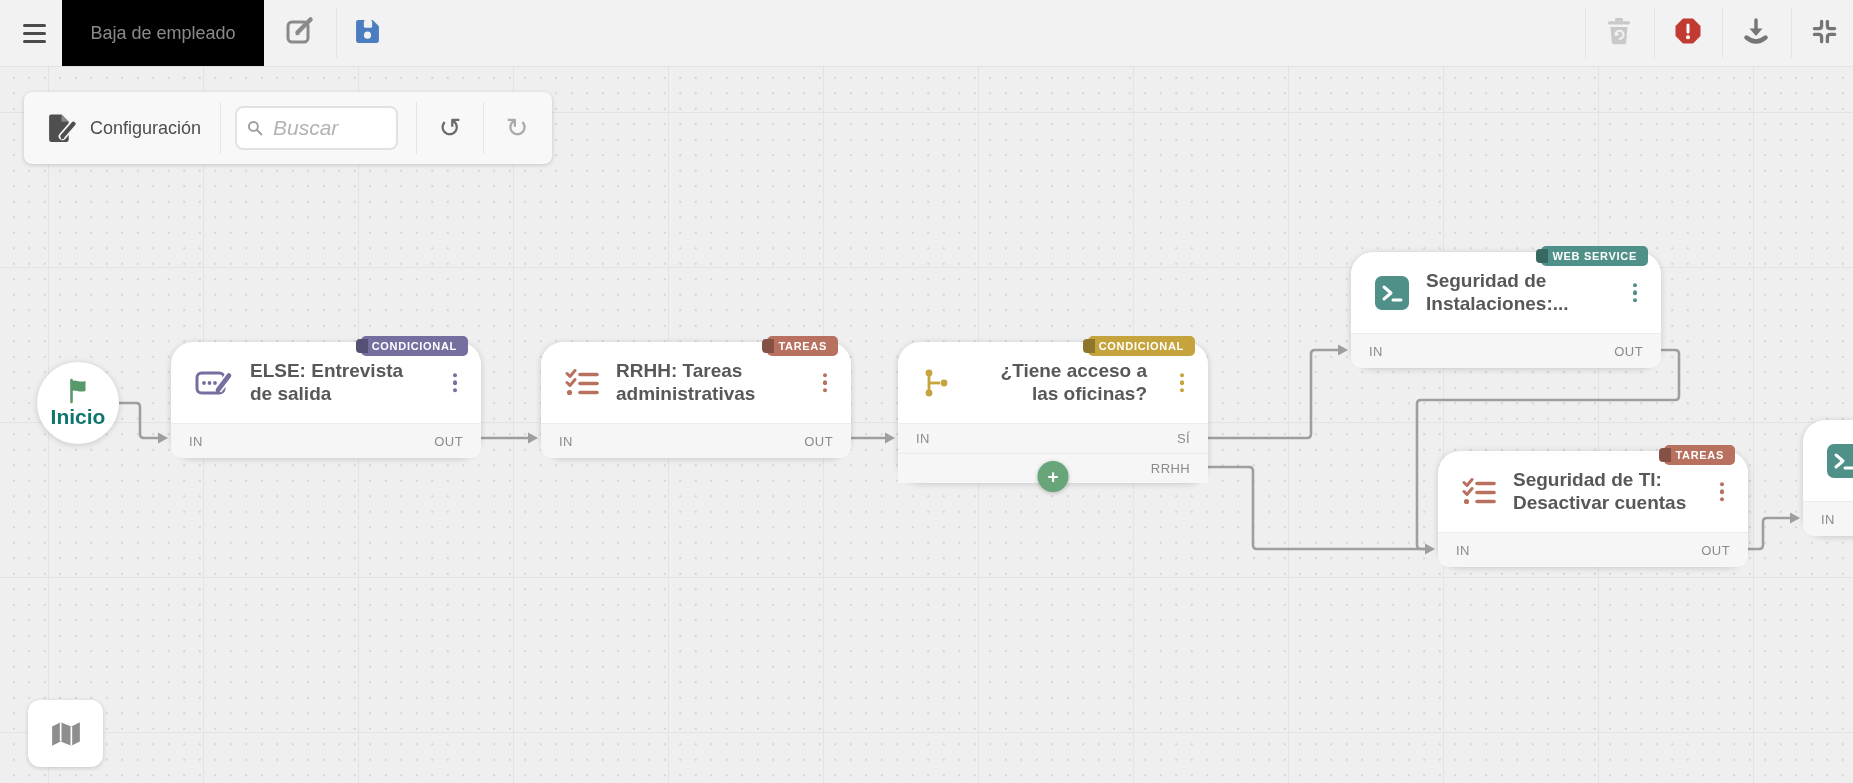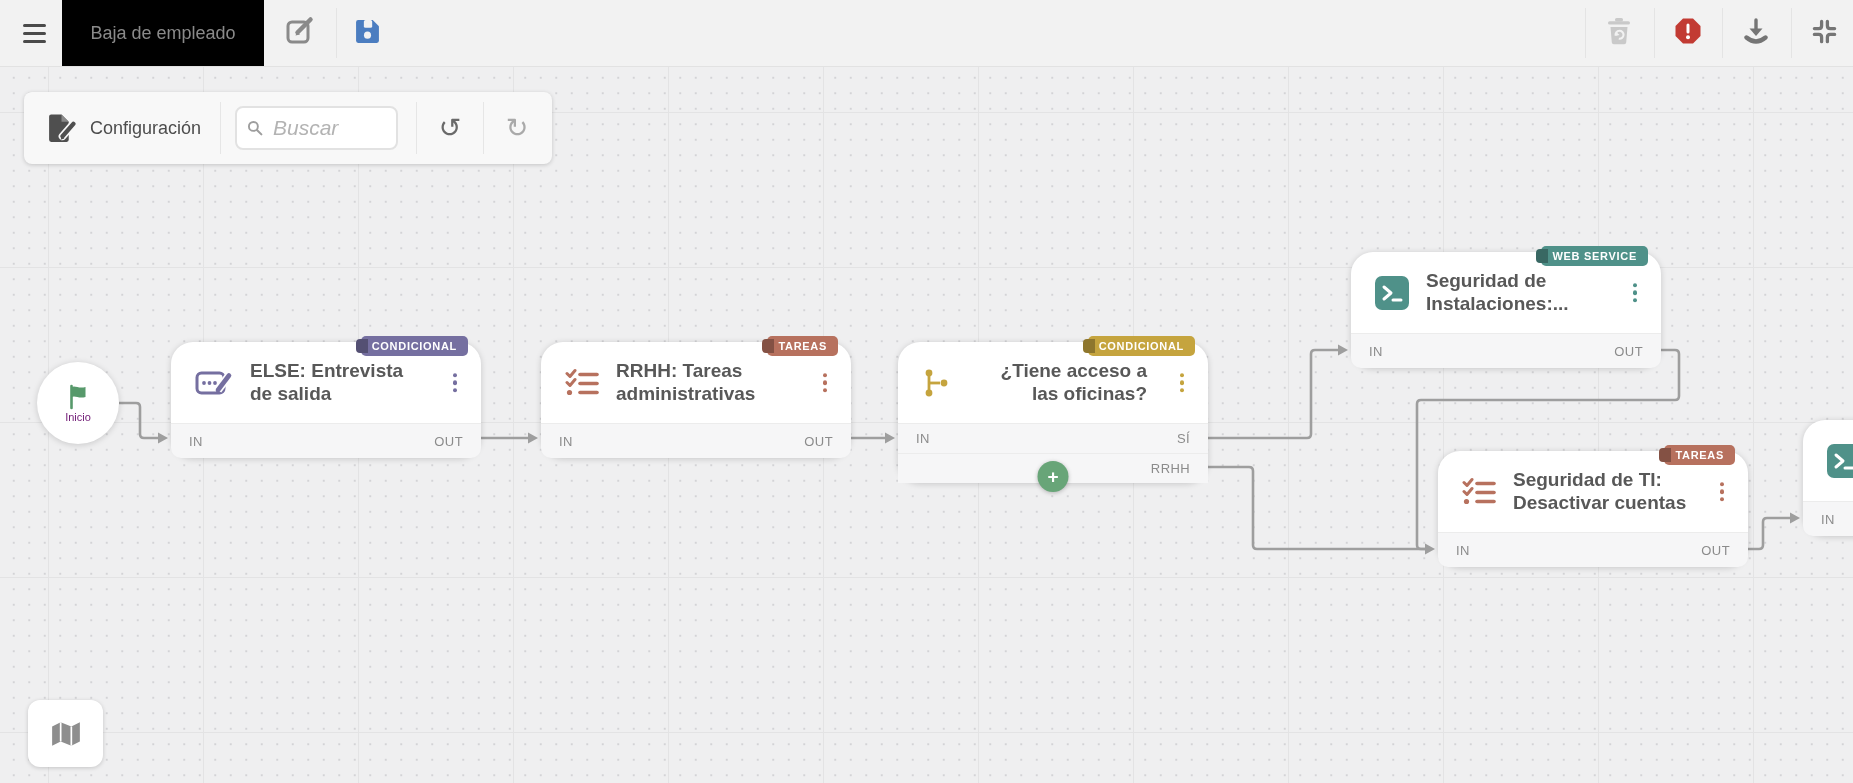--- a/index.html
+++ b/index.html
@@ -111,21 +111,21 @@
     position:absolute;left:50%;bottom:-9px;transform:translateX(-50%);
     width:31px;height:31px;border-radius:50%;background:#68a578;color:#fff;
     display:flex;align-items:center;justify-content:center;font-size:19px;font-weight:700;
     box-shadow:0 1px 4px rgba(0,0,0,.25);cursor:pointer;z-index:3;line-height:1;
   }
   .start-node{
     position:absolute;left:37px;top:296px;width:82px;height:82px;border-radius:50%;
     background:#fff;box-shadow:0 1px 6px rgba(0,0,0,.17);z-index:10;cursor:pointer;
     display:flex;flex-direction:column;align-items:center;justify-content:center;gap:1px;
   }
-  .start-label{font-size:11px;font-weight:400;color:#701a75;}
+  .start-label{font-size:21px;font-weight:700;color:#0f766e;}
 </style>
 </head>
 <body>
 
 <div class="stage">
 
   <div class="topbar">
     <div class="hamburger">
         <i></i>
         <i></i>

